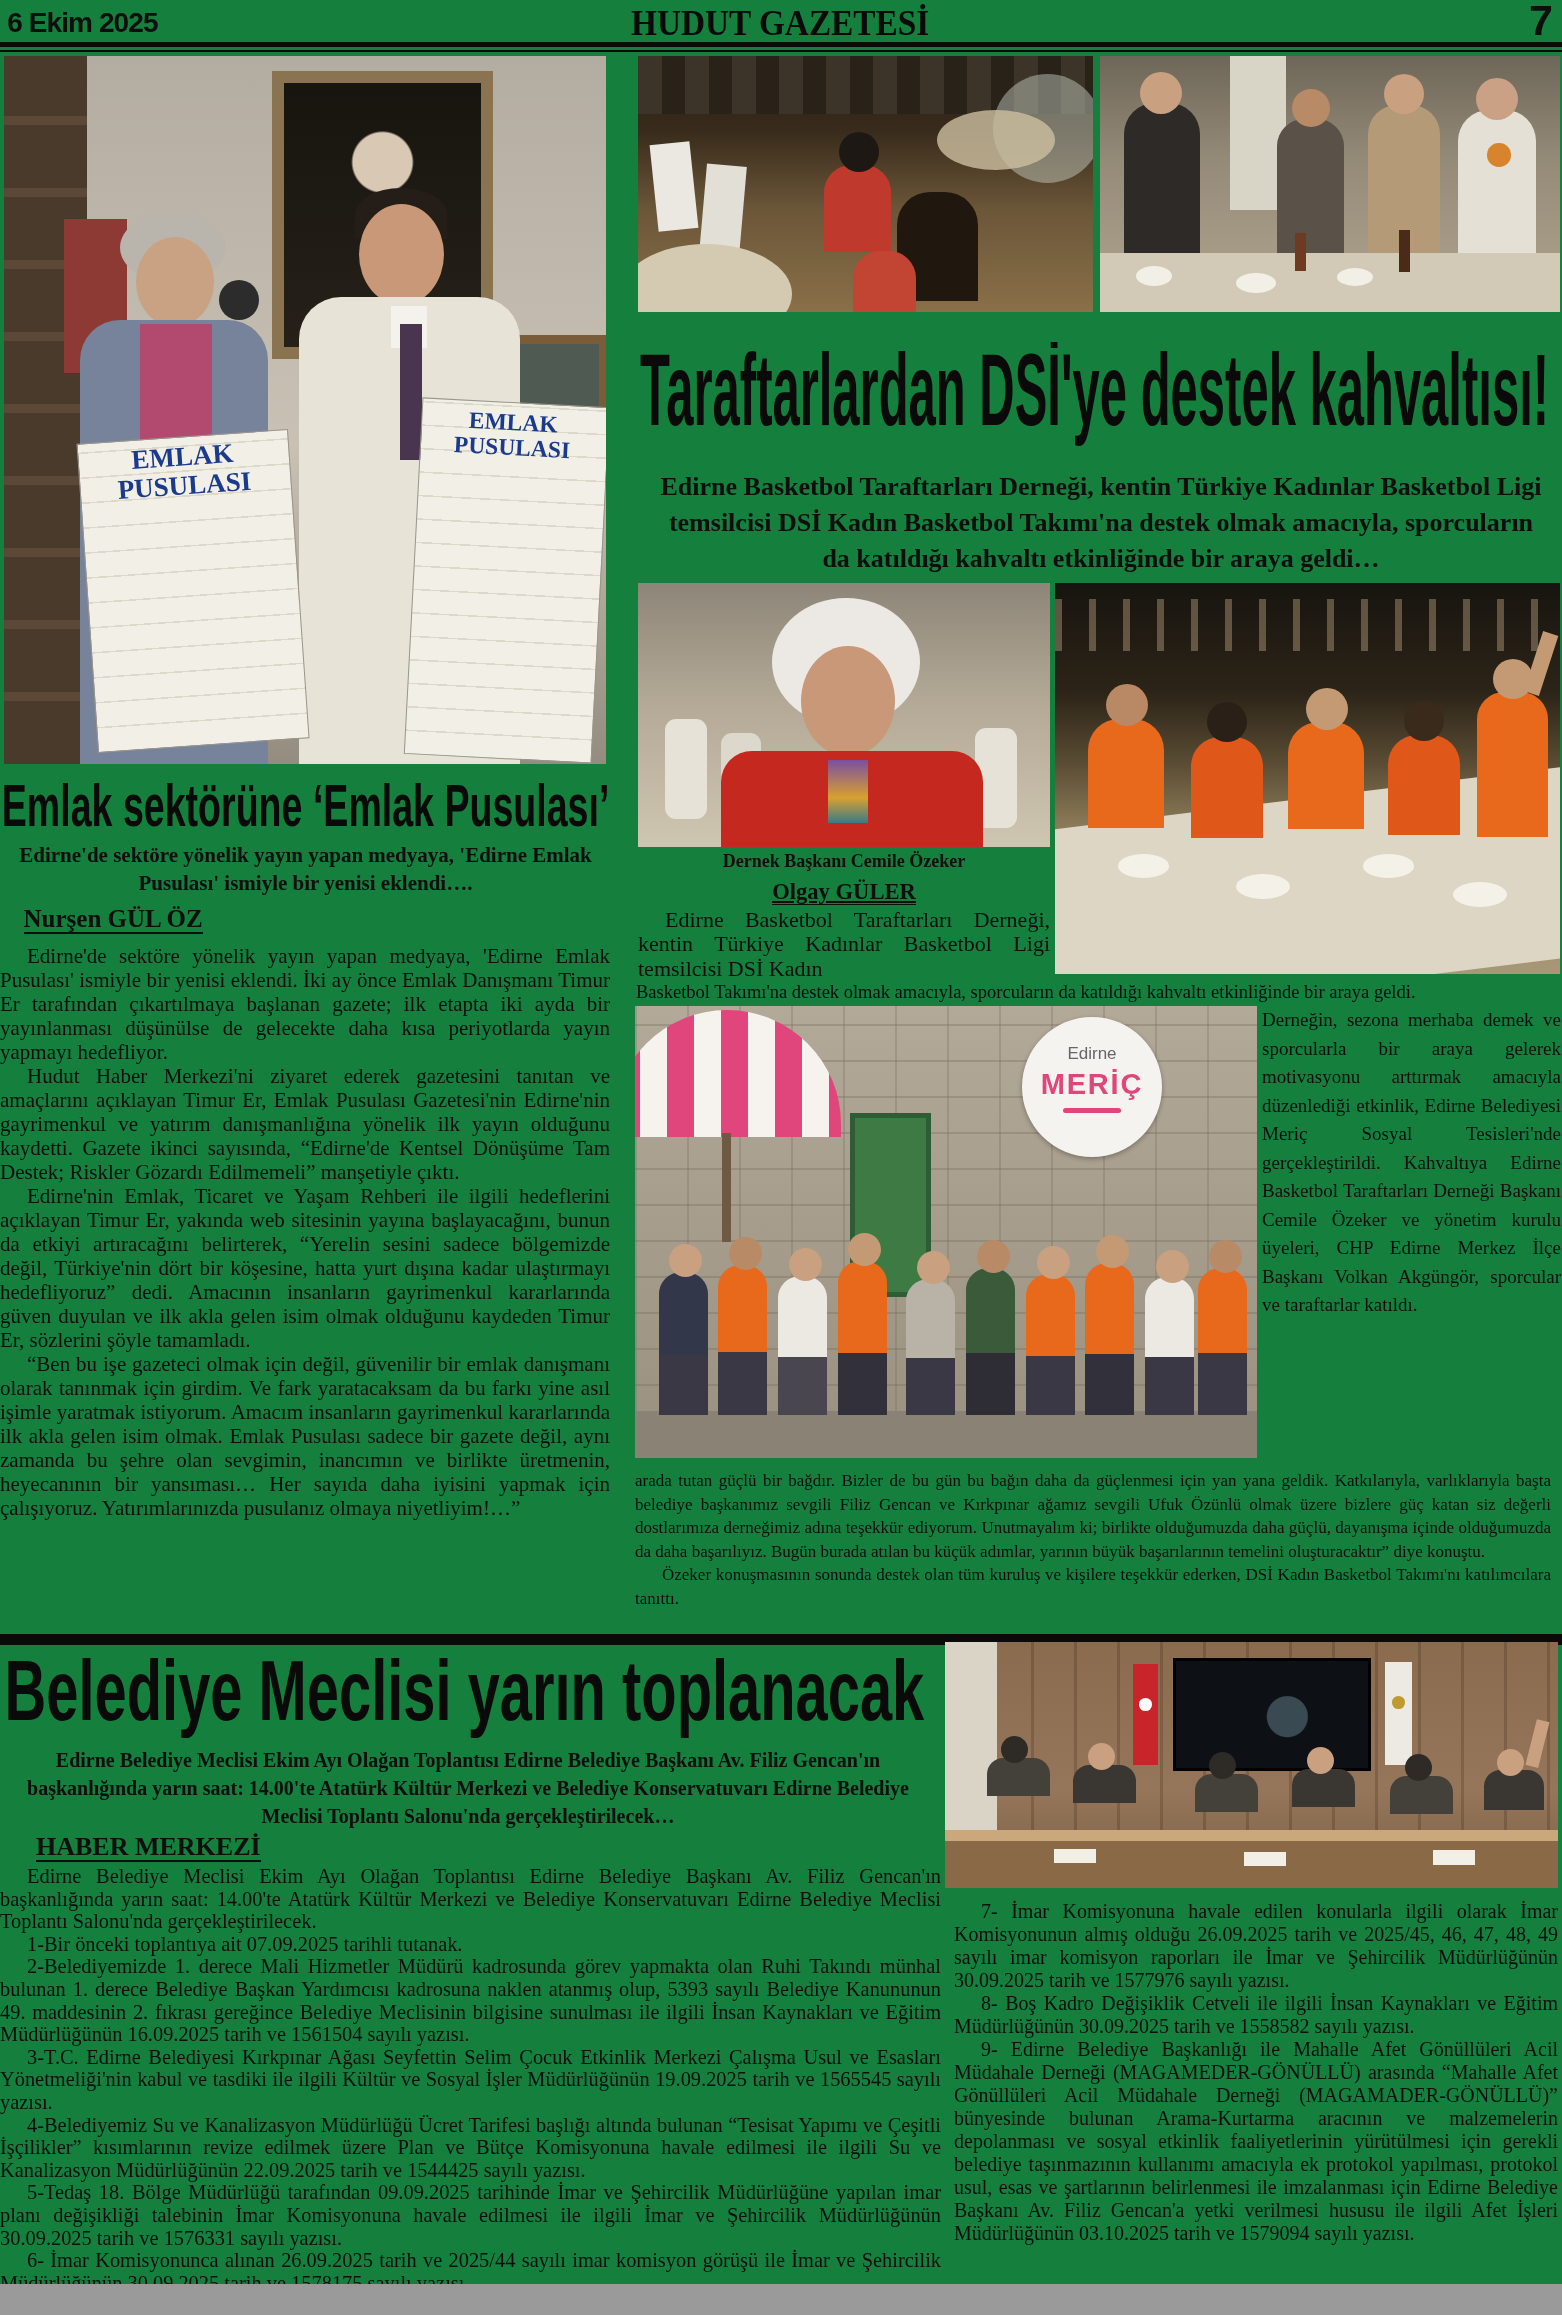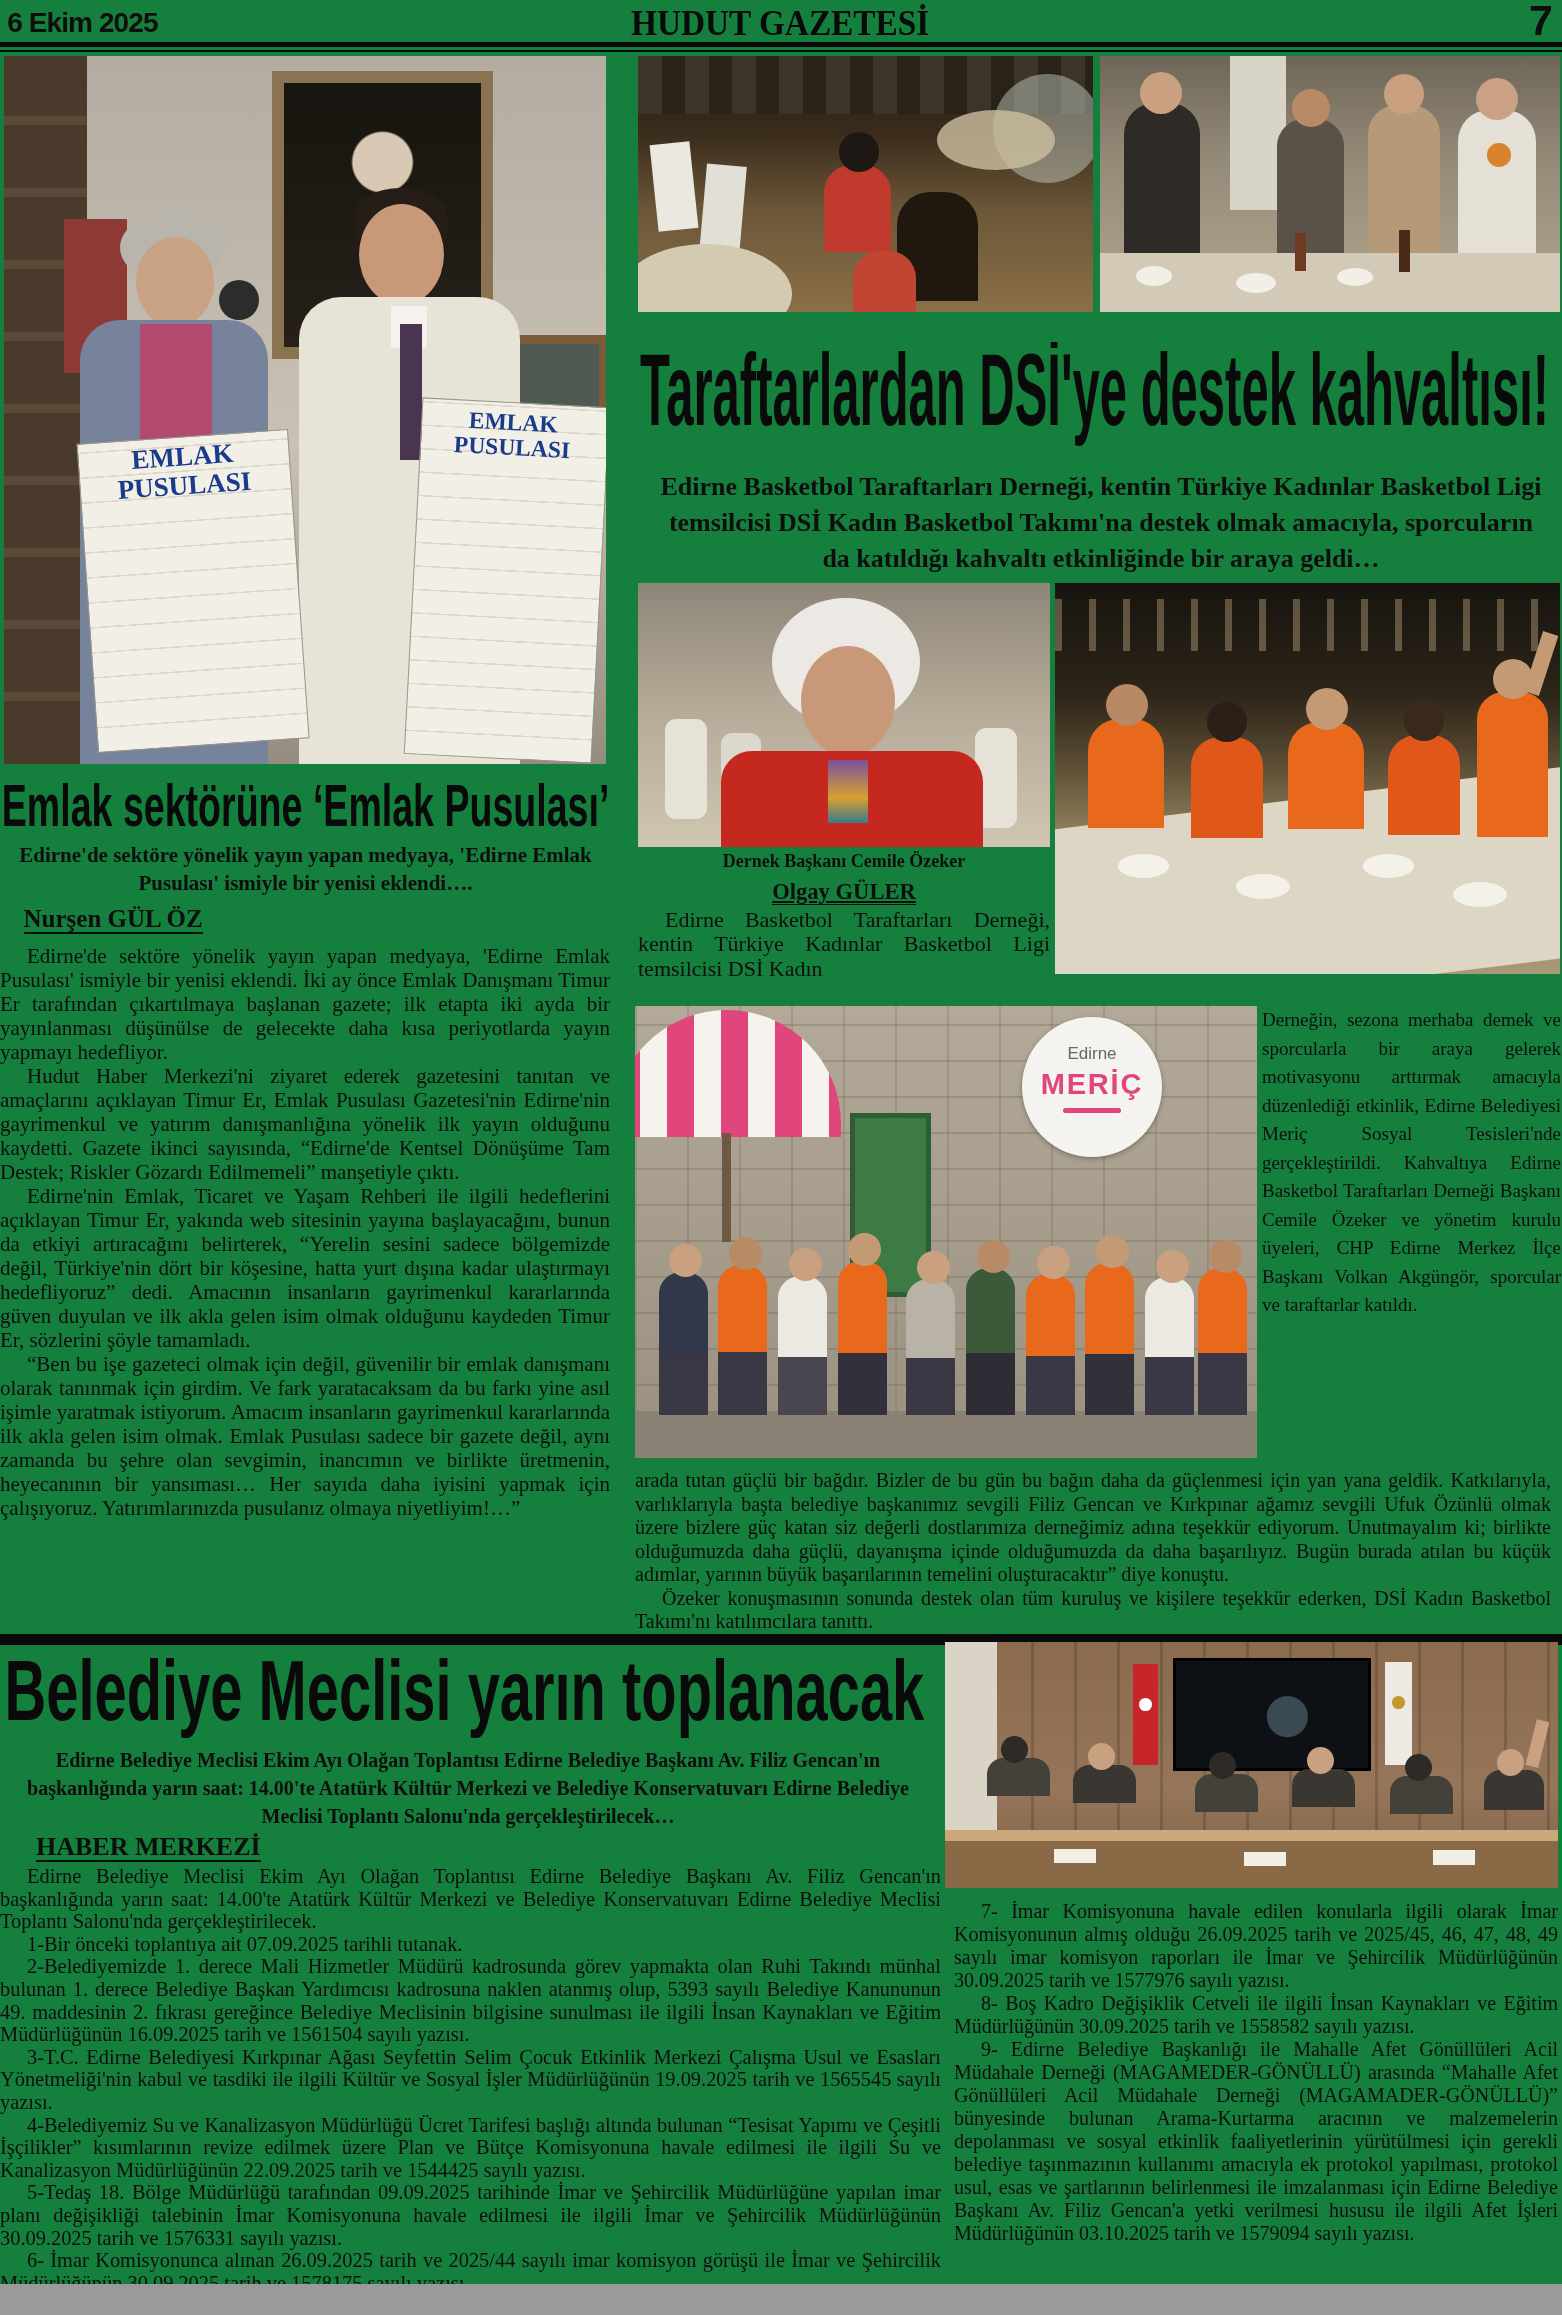--- a/index.html
+++ b/index.html
@@ -103,20 +103,21 @@
     <div class="s" style="left:134px;top:14.5px;width:148px;height:128px;border-radius:50%;background:#ece9e4;"></div>
     <div class="s" style="left:163px;top:63px;width:94px;height:110px;border-radius:50%;background:#c89878;"></div>
     <div class="s" style="left:83px;top:168px;width:262px;height:96px;border-radius:31px 31px 0 0;background:#c5281e;"></div>
     <div class="s" style="left:190px;top:177px;width:40px;height:63px;background:linear-gradient(180deg,#7a4fa0,#d8a030 60%,#3a7a8a);"></div>
   </div>
   <div class="abs capt" style="left:638px;top:851px;width:412px;font-size:18px;">Dernek Başkanı Cemile Özeker</div>
   <div class="abs" style="left:638px;top:880px;width:412px;text-align:center;">
     <span class="byline" style="font-size:22.6px;border-bottom-width:1.8px;text-decoration:underline;">Olgay GÜLER</span>
   </div>
   <p class="abs just indent" style="left:638px;top:908px;width:412px;font-size:22px;line-height:24.4px;">Edirne Basketbol Taraftarları Derneği, kentin Türkiye Kadınlar Basketbol Ligi temsilcisi DSİ Kadın</p>
+  <p class="abs" style="left:636px;top:981px;width:887px;font-size:18.5px;line-height:22px;white-space:nowrap;">Basketbol Takımı'na destek olmak amacıyla, sporcuların da katıldığı kahvaltı etkinliğinde bir araya geldi.</p>
 
   <div class="ph" style="left:1055px;top:583px;width:505px;height:391px;background:linear-gradient(180deg,#17140f,#2c2418 28%,#5a4c34 46%,#8a7a58 62%,#a89878);">
     <div class="s" style="left:0;top:16.3px;width:100%;height:52px;background:repeating-linear-gradient(90deg,rgba(225,195,150,.35) 0 7.2px,rgba(0,0,0,0) 7.2px 34px);"></div>
     <div class="s" style="left:-27px;top:213px;width:120%;height:190px;background:#ded6c4;transform:rotate(-7deg);"></div>
     <div class="s" style="left:33px;top:136px;width:76px;height:109px;border-radius:31px 31px 0 0;background:#e8681c;"></div>
     <div class="s" style="left:51px;top:101px;width:42px;height:42px;border-radius:50%;background:#b98864;"></div>
     <div class="s" style="left:136px;top:154px;width:72px;height:101px;border-radius:29px 29px 0 0;background:#e0571a;"></div>
     <div class="s" style="left:152px;top:119px;width:40px;height:40px;border-radius:50%;background:#2a2018;"></div>
     <div class="s" style="left:233px;top:139px;width:76px;height:107px;border-radius:31px 31px 0 0;background:#e8681c;"></div>
     <div class="s" style="left:251px;top:105px;width:42px;height:42px;border-radius:50%;background:#c49a74;"></div>
@@ -161,21 +162,21 @@
     <div class="s" style="left:391px;bottom:43px;width:49px;height:141px;border-radius:22px 22px 0 0;background:linear-gradient(#e8681c 0 58%,#3a3845 58%);"></div>
     <div class="s" style="left:402px;bottom:179px;width:33px;height:33px;border-radius:50%;background:#c9a080;"></div>
     <div class="s" style="left:450px;bottom:43px;width:49px;height:152px;border-radius:22px 22px 0 0;background:linear-gradient(#e8681c 0 60%,#32303a 60%);"></div>
     <div class="s" style="left:461px;bottom:190px;width:33px;height:33px;border-radius:50%;background:#c49a74;"></div>
     <div class="s" style="left:510px;bottom:43px;width:49px;height:138px;border-radius:22px 22px 0 0;background:linear-gradient(#ece9e2 0 58%,#3a3845 58%);"></div>
     <div class="s" style="left:521px;bottom:175px;width:33px;height:33px;border-radius:50%;background:#c9a080;"></div>
     <div class="s" style="left:563px;bottom:43px;width:49px;height:147px;border-radius:22px 22px 0 0;background:linear-gradient(#e8681c 0 58%,#3a3845 58%);"></div>
     <div class="s" style="left:574px;bottom:185px;width:33px;height:33px;border-radius:50%;background:#b98a66;"></div>
   </div>
 
-  <div class="abs just" style="left:635px;top:1469px;width:916px;font-size:20px;line-height:23.5px;">
+  <div class="abs just" style="left:635px;top:1469px;width:916px;font-size:17px;line-height:23.5px;">
     <p>arada tutan güçlü bir bağdır. Bizler de bu gün bu bağın daha da güçlenmesi için yan yana geldik. Katkılarıyla, varlıklarıyla başta belediye başkanımız sevgili Filiz Gencan ve Kırkpınar ağamız sevgili Ufuk Özünlü olmak üzere bizlere güç katan siz değerli dostlarımıza derneğimiz adına teşekkür ediyorum. Unutmayalım ki; birlikte olduğumuzda daha güçlü, dayanışma içinde olduğumuzda da daha başarılıyız. Bugün burada atılan bu küçük adımlar, yarının büyük başarılarının temelini oluşturacaktır” diye konuştu.</p>
     <p class="indent">Özeker konuşmasının sonunda destek olan tüm kuruluş ve kişilere teşekkür ederken, DSİ Kadın Basketbol Takımı'nı katılımcılara tanıttı.</p>
   </div>
 
   <svg class="abs headline-svg" style="left:0;top:773px;" width="613" height="67" viewBox="0 0 678 74">
     <text x="2" y="58" font-size="66" textLength="672" lengthAdjust="spacingAndGlyphs">Emlak sektörüne ‘Emlak Pusulası’</text>
   </svg>
   <div class="abs subhead" style="left:9px;top:841px;width:593px;font-size:21px;line-height:28px;">Edirne'de sektöre yönelik yayın yapan medyaya, 'Edirne Emlak Pusulası' ismiyle bir yenisi eklendi….</div>
   <div class="abs" style="left:23.5px;top:906px;">
     <span class="byline" style="font-size:25px;">Nurşen GÜL ÖZ</span>

